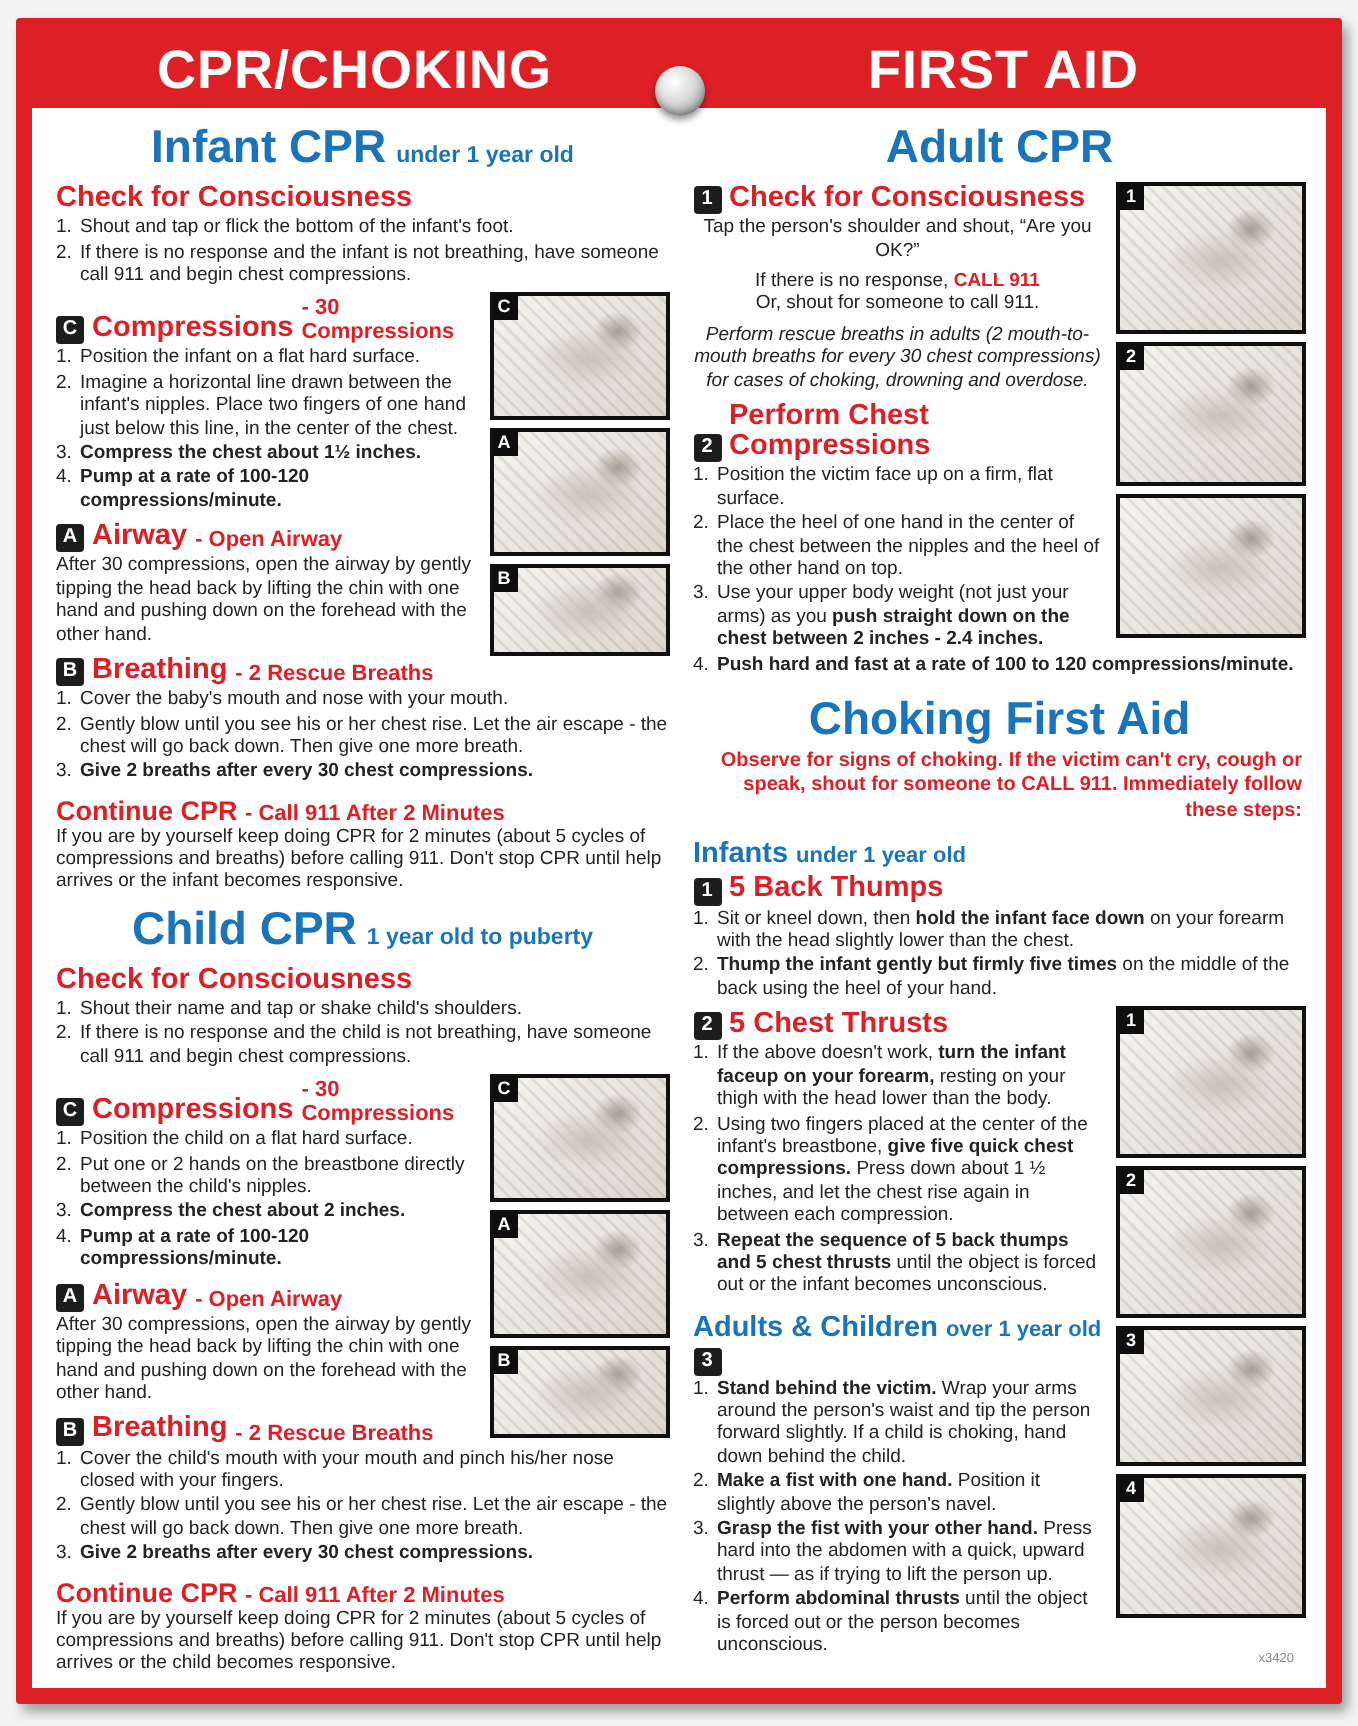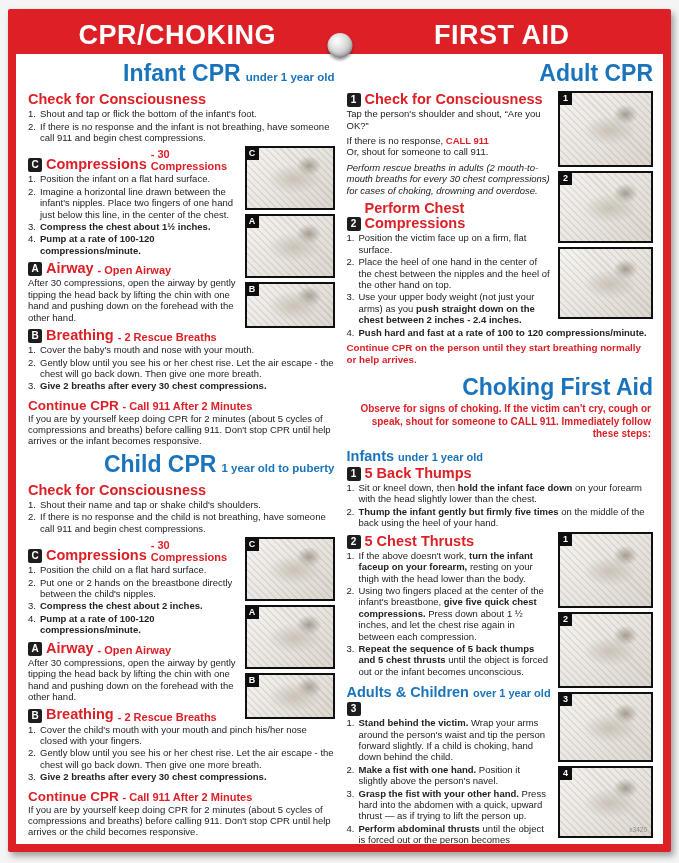--- a/index.html
+++ b/index.html
@@ -8,38 +8,38 @@
 body{background:#f4f4f4;font-family:"Liberation Sans",sans-serif;color:var(--ink);position:relative;overflow:hidden;}
 .card{position:absolute;left:8px;top:9px;width:663px;height:843px;background:#fff;
   border:8px solid var(--red);border-radius:2px;box-shadow:3px 4px 6px rgba(0,0,0,.35);overflow:hidden;}
 .band{display:flex;background:var(--red);height:38px;margin:-1px -1px 0 -1px;}
 .band-title{flex:1;color:#fff;font-weight:bold;font-size:27px;text-align:center;line-height:38px;letter-spacing:.5px;}
 .hole{position:absolute;left:50%;top:16px;transform:translateX(-50%);width:25px;height:25px;border-radius:50%;
   background:radial-gradient(circle at 38% 32%,#ffffff,#d8d8d8 45%,#979797 85%);
   box-shadow:0 2px 3px rgba(0,0,0,.4), inset 0 -2px 3px rgba(0,0,0,.25);z-index:5;}
 .cols{display:flex;gap:12px;padding:2px 10px 0 12px;}
 .col{flex:1;min-width:0;}
-.col-title{color:var(--blue);font-size:23px;font-weight:bold;text-align:right;margin:4px 0 2px;clear:both;}
+.col-title{color:var(--blue);font-size:23px;font-weight:bold;text-align:center;margin:4px 0 2px;clear:both;}
 .col-title .age{font-size:11.5px;margin-left:5px;}
 .sec{margin-top:5px;}
 .sec-head{display:flex;align-items:flex-end;gap:4px;margin-bottom:1px;}
 .badge{flex:0 0 auto;width:14px;height:14px;background:#1d1d1d;color:#fff;font-size:10px;font-weight:bold;
   text-align:center;line-height:14px;border-radius:2px;}
 .sec-title{color:var(--red);font-weight:bold;font-size:14.5px;line-height:1.05;}
 .sec-suffix{color:var(--red);font-weight:bold;font-size:11px;}
 .subhead{color:var(--blue);font-weight:bold;font-size:14.5px;margin-top:7px;}
 .subhead .age{font-size:11px;margin-left:4px;}
 .body,.steps{font-size:9.5px;line-height:1.2;}
 .steps{list-style:none;counter-reset:n;}
 .steps li{counter-increment:n;padding-left:12px;position:relative;margin-bottom:1px;}
 .steps li::before{content:counter(n) ".";position:absolute;left:0;top:0;}
 .b{font-weight:bold;}
 .rb{color:var(--red);font-weight:bold;}
 .i{font-style:italic;}
-.p9{font-size:9.5px;line-height:1.2;margin-bottom:4px;}
+.p9{font-size:9.5px;line-height:1.2;margin-bottom:4px;text-align:center;}
 .note-red{color:var(--red);font-weight:bold;font-size:9.8px;line-height:1.25;margin-top:4px;}
 .cont-head{color:var(--red);font-weight:bold;font-size:13.5px;margin-top:6px;}
 .cont-head .sec-suffix{font-size:11px;}
 .intro{color:var(--red);font-weight:bold;font-size:10px;text-align:right;line-height:1.25;margin:1px 2px 3px;}
 .figs{float:right;width:90px;display:flex;flex-direction:column;gap:4px;margin:2px 0 4px 7px;}
 .figs.wide{width:95px;}
 .fig{position:relative;border:2px solid #101010;background:
   radial-gradient(ellipse 36px 20px at 55% 52%, #c9c2b8 0%, rgba(201,194,184,0) 75%),
   radial-gradient(ellipse 16px 13px at 72% 30%, #a59d92 0%, rgba(165,157,146,0) 78%),
   repeating-linear-gradient(45deg, rgba(60,55,50,.10) 0 1.5px, rgba(0,0,0,0) 1.5px 5px),
@@ -254,21 +254,20 @@
         <div class="sec-head">
           <span class="badge">2</span>
           <span class="sec-title">Perform Chest Compressions</span>
         </div>
         <ol class="steps">
             <li><span>Position the victim face up on a firm, flat surface.</span></li>
             <li><span>Place the heel of one hand in the center of the chest between the nipples and the heel of the other hand on top.</span></li>
             <li><span>Use your upper body weight (not just your arms) as you </span><span class="b">push straight down on the chest between 2 inches - 2.4 inches.</span></li>
             <li><span class="b">Push hard and fast at a rate of 100 to 120 compressions/minute.</span></li>
           </ol>
-        <p class="note-red">Continue CPR on the person until they start breathing normally or help arrives.</p>
       </div>
 
       <h1 class="col-title" style="clear:none;margin-top:8px;">
         <span>Choking First Aid</span>
       </h1>
       <p class="intro">Observe for signs of choking. If the victim can't cry, cough or speak, shout for someone to CALL 911. Immediately follow these steps:</p>
 
       <div class="subhead">
         <span>Infants</span><span class="age">under 1 year old</span>
       </div>

